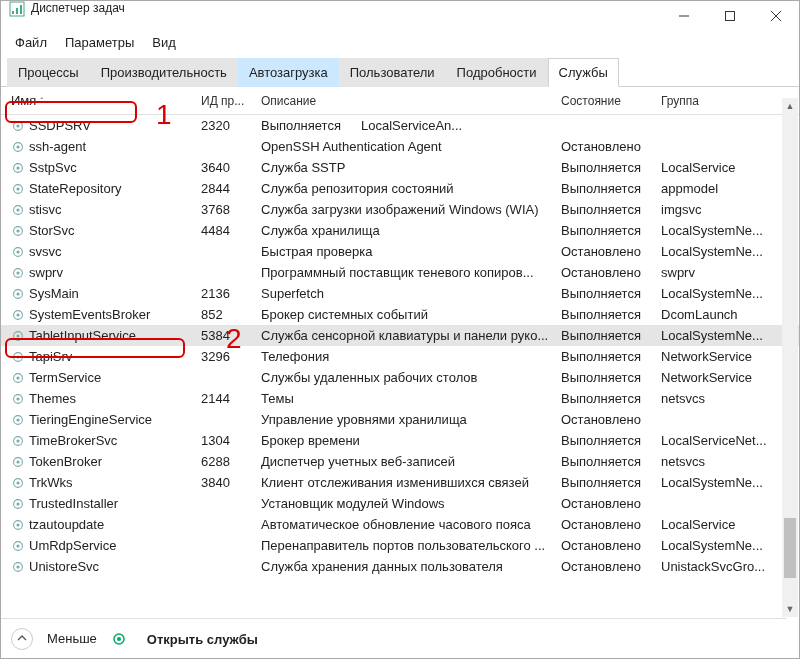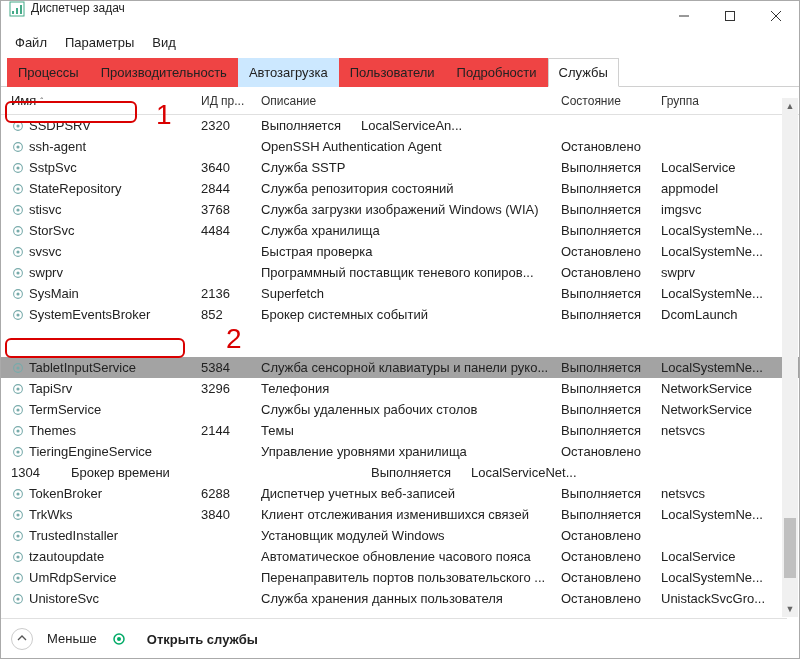--- a/index.html
+++ b/index.html
@@ -5,35 +5,35 @@
 * { margin:0; padding:0; box-sizing:border-box; font-family:"Segoe UI",Tahoma,sans-serif; font-size:13px; color:#222; }
 body { background:#fff; width:800px; height:659px; overflow:hidden; position:relative; border:1px solid #aaa; }
 .titlebar { height:30px; display:flex; align-items:flex-start; padding:0 0 0 8px; }
 .titlebar .icon { width:16px; height:16px; margin-right:6px; }
 .title-text { flex:1; font-size:12px; }
 .win-btns { display:flex; }
 .win-btn { width:46px; height:30px; display:flex; align-items:center; justify-content:center; color:#333; }
 .menubar { height:22px; display:flex; align-items:center; padding:0 6px; gap:2px; }
 .menu-item { padding:2px 8px; font-size:13px; }
 .tabs { display:flex; border-bottom:1px solid #d0d0d0; padding:4px 6px 0 6px; gap:0; }
-.tab { padding:6px 10px 6px 10px; font-size:13px; border:1px solid transparent; position:relative; top:1px; background:#ef4444; }
+.tab { padding:6px 10px 6px 10px; font-size:13px; border:1px solid transparent; position:relative; top:1px; background:#e5e5e5; }
 .tab.active { border:1px solid #d0d0d0; border-bottom:1px solid #fff; background:#fff; }
 .tab.highlight { background:#cce8ff; }
 .grid { position:relative; }
 .header-row { display:flex; height:28px; align-items:center; border-bottom:1px solid #e0e0e0; padding:0 4px; position:relative; }
 .hcell { padding:0 6px; font-size:12px; color:#333; white-space:nowrap; overflow:hidden; text-overflow:ellipsis; display:flex; align-items:center; gap:4px;text-align:center; }
 .col-name { width:190px; }
 .col-pid { width:60px; }
 .col-desc { width:300px; }
 .col-state { width:100px; }
 .col-group { width:120px; }
 .sort-ind { font-size:9px; color:#666; }
 .rows { height:540px; overflow:hidden; }
 .row { display:flex; height:21px; align-items:center; padding:0 4px; }
-.row.sel { background:#a3a3a3;margin-top:32px; }
+.row.sel { background:#e5e5e5; }
 .cell { padding:0 6px; font-size:13px; white-space:nowrap; overflow:hidden; text-overflow:ellipsis; display:flex; align-items:center; gap:4px; }
 .svc-icon { width:14px; height:14px; flex-shrink:0; }
 .footer { position:absolute; bottom:0; left:0; right:12px; height:40px; border-top:1px solid #e0e0e0; display:flex; align-items:center; padding:0 10px; gap:14px; }
 .circ-btn { width:22px; height:22px; border:1px solid #ccc; border-radius:50%; display:flex; align-items:center; justify-content:center; }
 .link { color:#0066cc; display:flex; align-items:flex-end; gap:20px;font-weight:bold; }
 .annot { position:absolute; pointer-events:none; }
 .annot-box { border:2px solid #d90000; border-radius:6px; position:absolute; }
 .annot-num { color:#d90000; font-size:28px; font-weight:400; position:absolute; }
 .scrollbar { position:absolute; right:1px; top:97px; bottom:41px; width:16px; background:#f0f0f0; }
 .sb-btn { height:16px; display:flex; align-items:center; justify-content:center; color:#666; font-size:9px; }
@@ -285,20 +285,27 @@
             <circle cx="8" cy="8" r="1.8" fill="#7aa"></circle>
           </svg>
           <span>TieringEngineService</span>
         </div>
         <div class="cell col-pid"></div>
         <div class="cell col-desc">Управление уровнями хранилища</div>
         <div class="cell col-state">Остановлено</div>
         <div class="cell col-group"></div>
       </div>
       <div class="row">
+        <div class="cell col-name">
+          <svg class="svc-icon" viewBox="0 0 16 16">
+            <circle cx="8" cy="8" r="5" fill="none" stroke="#7aa" stroke-width="1.2"></circle>
+            <circle cx="8" cy="8" r="1.8" fill="#7aa"></circle>
+          </svg>
+          <span>TimeBrokerSvc</span>
+        </div>
         <div class="cell col-pid">1304</div>
         <div class="cell col-desc">Брокер времени</div>
         <div class="cell col-state">Выполняется</div>
         <div class="cell col-group">LocalServiceNet...</div>
       </div>
       <div class="row">
         <div class="cell col-name">
           <svg class="svc-icon" viewBox="0 0 16 16">
             <circle cx="8" cy="8" r="5" fill="none" stroke="#7aa" stroke-width="1.2"></circle>
             <circle cx="8" cy="8" r="1.8" fill="#7aa"></circle>

